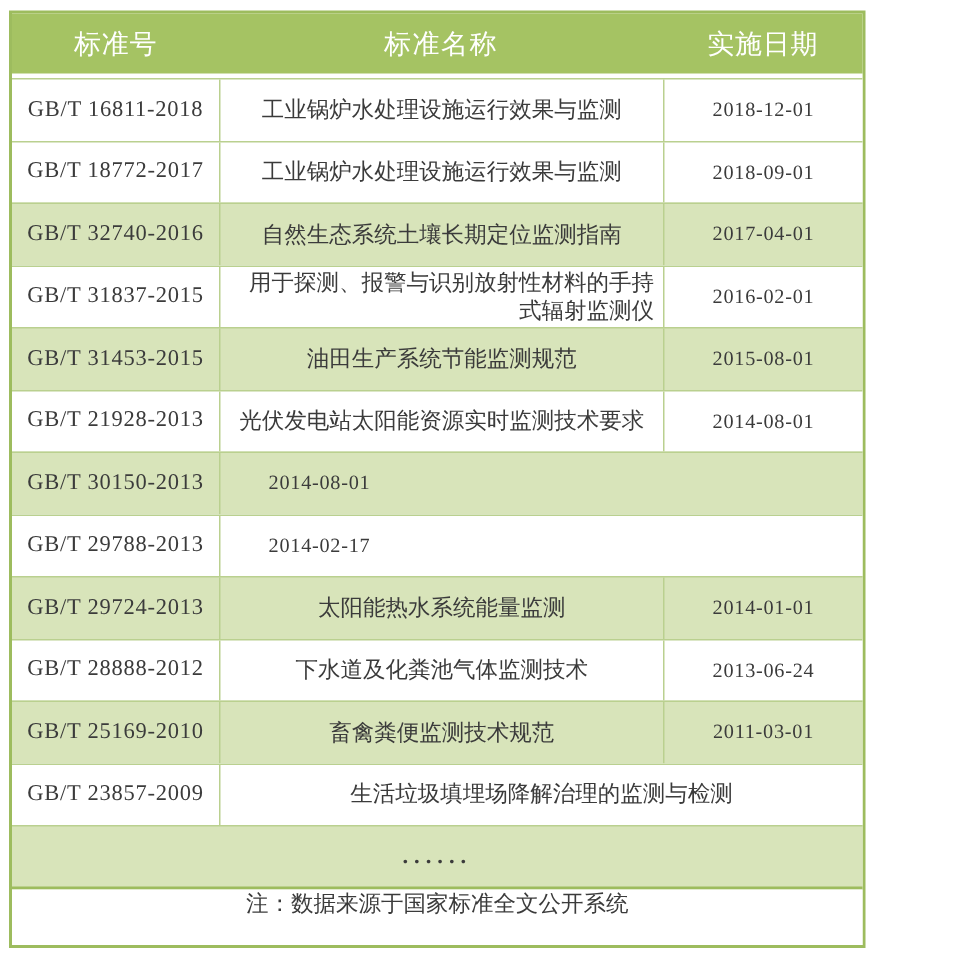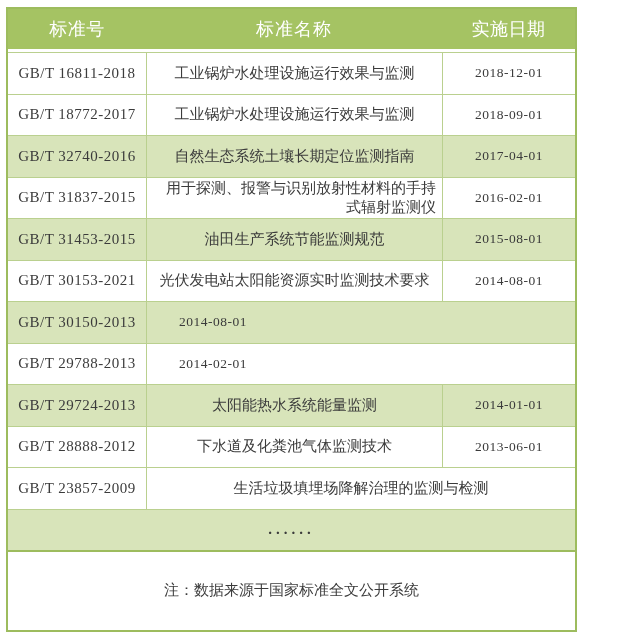--- a/index.html
+++ b/index.html
@@ -69,21 +69,20 @@
     color: var(--body-text, #3b3b3b);
     font-size: 15px;
     font-weight: bold;
     letter-spacing: 4px;
     box-sizing: border-box;
   }
   .note-row {
     flex: 1 1 auto;
     background: #ffffff;
     display: flex;
-    align-items: center;
     justify-content: center;
     color: var(--body-text, #3b3b3b);
     font-size: 15px;
   }
 </style>
 </head>
 <body>
 
 <div class="table-wrap">
 
@@ -117,47 +116,52 @@
     <div class="cell col-date">2016-02-01</div>
   </div>
 
   <div class="row body-row striped">
     <div class="cell col-code">GB/T 31453-2015</div>
     <div class="cell col-name">油田生产系统节能监测规范</div>
     <div class="cell col-date">2015-08-01</div>
   </div>
 
   <div class="row body-row">
-    <div class="cell col-code">GB/T 30153-2021</div>
+    <div class="cell col-code">GB/T 21928-2013</div>
     <div class="cell col-name">光伏发电站太阳能资源实时监测技术要求</div>
     <div class="cell col-date">2014-08-01</div>
   </div>
 
   <div class="row body-row striped">
     <div class="cell col-code">GB/T 30150-2013</div>
     <div class="cell col-date">2014-08-01</div>
   </div>
 
   <div class="row body-row">
     <div class="cell col-code">GB/T 29788-2013</div>
-    <div class="cell col-date">2014-02-01</div>
+    <div class="cell col-date">2014-02-17</div>
   </div>
 
   <div class="row body-row striped">
     <div class="cell col-code">GB/T 29724-2013</div>
     <div class="cell col-name">太阳能热水系统能量监测</div>
     <div class="cell col-date">2014-01-01</div>
   </div>
 
   <div class="row body-row">
     <div class="cell col-code">GB/T 28888-2012</div>
     <div class="cell col-name">下水道及化粪池气体监测技术</div>
-    <div class="cell col-date">2013-06-01</div>
+    <div class="cell col-date">2013-06-24</div>
   </div>
 
+  <div class="row body-row striped">
+    <div class="cell col-code">GB/T 25169-2010</div>
+    <div class="cell col-name">畜禽粪便监测技术规范</div>
+    <div class="cell col-date">2011-03-01</div>
+  </div>
 
   <div class="row body-row">
     <div class="cell col-code">GB/T 23857-2009</div>
     <div class="cell col-name">生活垃圾填埋场降解治理的监测与检测</div>
   </div>
 
   <div class="ellipsis-row">
     <span>......</span>
   </div>
 

